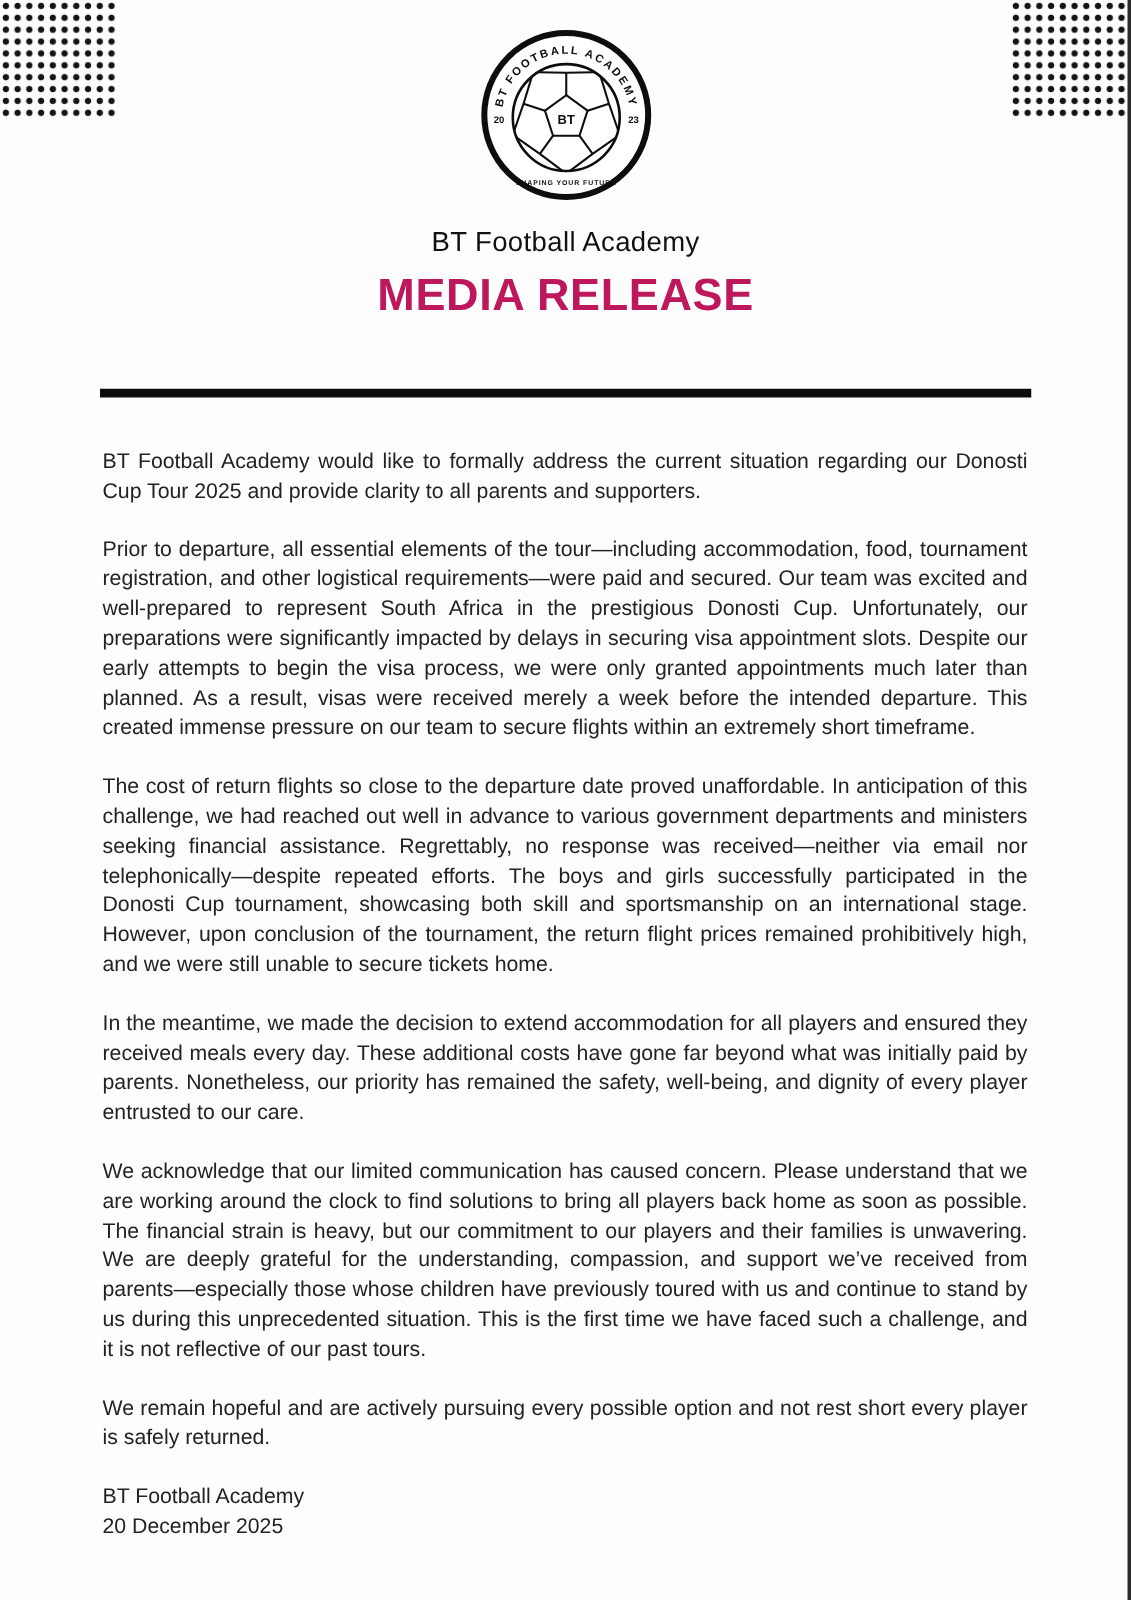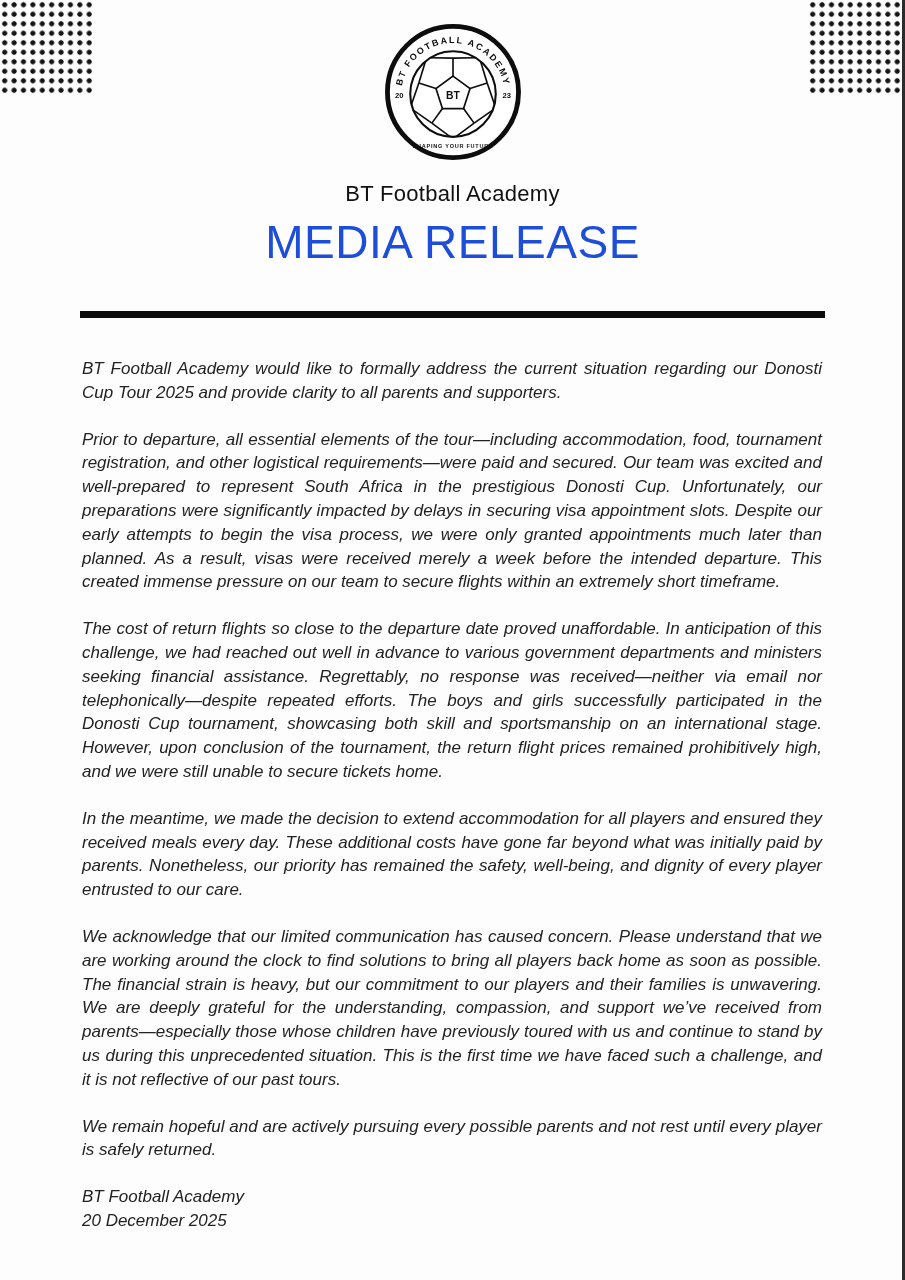--- a/index.html
+++ b/index.html
@@ -56,45 +56,44 @@
     font-size: 22px;
     font-weight: 400;
     letter-spacing: 0.3px;
     color: #111;
   }
   .release-title {
     position: absolute;
     top: 215px;
     left: 0; right: 0;
     text-align: center;
-    font-size: 46px;
-    font-weight: normal;
+    font-size: 36px;
+    font-weight: bold;
     letter-spacing: 0.5px;
-    color: #1d4ed8;
+    color: #be185d;
   }
 
   .divider {
     position: absolute;
     top: 311px;
     left: 80px;
     width: 745px;
     height: 7px;
     background: #0c0c0c;
   }
 
   
   .body-copy {
     position: absolute;
     top: 357px;
     left: 82px;
     width: 740px;
     font-size: 17px;
     line-height: 23.8px;
     color: #222;
-    font-style: italic;
   }
   .body-copy p {
     text-align: justify;
     margin-bottom: 23px;
   }
   .signature { margin-top: 0; }
   .signature div { line-height: 24px; text-align: left; }
 </style>
 </head>
 <body>
@@ -154,21 +153,21 @@
   <h1 class="release-title">MEDIA RELEASE</h1>
 
   <div class="divider"></div>
 
   <div class="body-copy">
     <p>BT Football Academy would like to formally address the current situation regarding our Donosti Cup Tour 2025 and provide clarity to all parents and supporters.</p>
     <p>Prior to departure, all essential elements of the tour—including accommodation, food, tournament registration, and other logistical requirements—were paid and secured. Our team was excited and well-prepared to represent South Africa in the prestigious Donosti Cup. Unfortunately, our preparations were significantly impacted by delays in securing visa appointment slots. Despite our early attempts to begin the visa process, we were only granted appointments much later than planned. As a result, visas were received merely a week before the intended departure. This created immense pressure on our team to secure flights within an extremely short timeframe.</p>
     <p>The cost of return flights so close to the departure date proved unaffordable. In anticipation of this challenge, we had reached out well in advance to various government departments and ministers seeking financial assistance. Regrettably, no response was received—neither via email nor telephonically—despite repeated efforts. The boys and girls successfully participated in the Donosti Cup tournament, showcasing both skill and sportsmanship on an international stage. However, upon conclusion of the tournament, the return flight prices remained prohibitively high, and we were still unable to secure tickets home.</p>
     <p>In the meantime, we made the decision to extend accommodation for all players and ensured they received meals every day. These additional costs have gone far beyond what was initially paid by parents. Nonetheless, our priority has remained the safety, well-being, and dignity of every player entrusted to our care.</p>
     <p>We acknowledge that our limited communication has caused concern. Please understand that we are working around the clock to find solutions to bring all players back home as soon as possible. The financial strain is heavy, but our commitment to our players and their families is unwavering. We are deeply grateful for the understanding, compassion, and support we’ve received from parents—especially those whose children have previously toured with us and continue to stand by us during this unprecedented situation. This is the first time we have faced such a challenge, and it is not reflective of our past tours.</p>
-    <p>We remain hopeful and are actively pursuing every possible parents and not rest until every player is safely returned.</p>
+    <p>We remain hopeful and are actively pursuing every possible option and not rest short every player is safely returned.</p>
 
     <div class="signature">
       <div>BT Football Academy</div>
       <div>20 December 2025</div>
     </div>
   </div>
 
 </div>
 
 </body></html>

